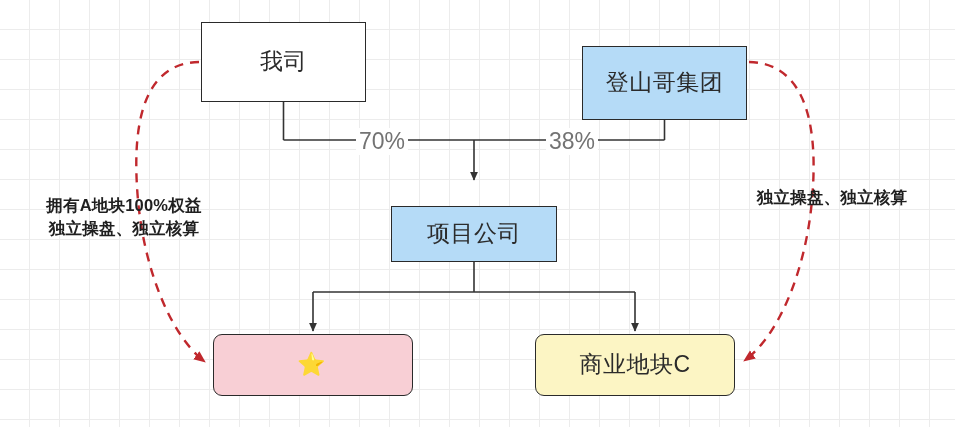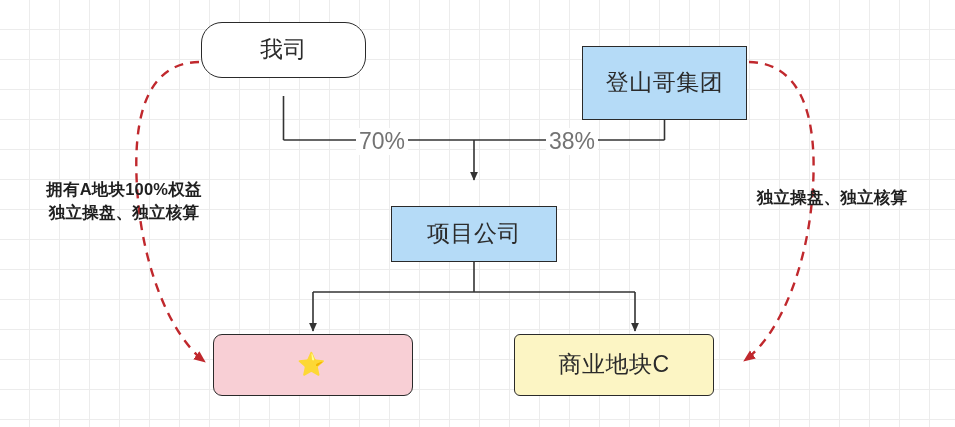--- a/index.html
+++ b/index.html
@@ -107,45 +107,45 @@
 
     <path d="M313,292 L313,331" fill="none" stroke="#333333" stroke-width="1.6" marker-end="url(#arrowDark)"></path>
 
     <path d="M635,292 L635,331" fill="none" stroke="#333333" stroke-width="1.6" marker-end="url(#arrowDark)"></path>
 
     <path d="M199,62 C150,63 130,110 138,200 C144,268 170,335 205,362" fill="none" stroke="#c0282d" stroke-width="2.4" stroke-dasharray="9,7" stroke-linecap="butt" marker-end="url(#arrowRed)"></path>
 
     <path d="M749,62 C798,63 820,110 812,200 C806,268 780,335 744,361" fill="none" stroke="#c0282d" stroke-width="2.4" stroke-dasharray="9,7" stroke-linecap="butt" marker-end="url(#arrowRed)"></path>
   </svg>
 
-  <div class="node node-rect node-white" style="left:201px; top:22px; width:165px; height:56px;border-radius:21px;">
+  <div class="node node-rect node-white" style="left:201px; top:22px; width:165px; height:80px;">
     <span>我司</span>
   </div>
 
   <div class="node node-rect node-blue" style="left:582px; top:22px; width:165px; height:74px;">
     <span>登山哥集团</span>
   </div>
 
   <div class="node node-rect node-blue" style="left:391px; top:182px; width:166px; height:56px;">
     <span>项目公司</span>
   </div>
 
   <div class="node node-round node-pink" style="left:213px; top:334px; width:200px; height:62px;">
     <span class="star">⭐</span>
   </div>
 
-  <div class="node node-round node-yellow" style="left:514px; top:334px; width:200px; height:62px;border-radius:6px;">
+  <div class="node node-round node-yellow" style="left:535px; top:334px; width:200px; height:62px;">
     <span>商业地块C</span>
   </div>
 
   <div class="edge-label" style="left:356px; top:128px;">70%</div>
 
   <div class="edge-label" style="left:546px; top:128px;">38%</div>
 
-  <div class="note" style="left:10px; top:178px; width:228px;">
+  <div class="note" style="left:10px; top:194px; width:228px;">
     <div>拥有A地块100%权益</div>
     <div>独立操盘、独立核算</div>
   </div>
 
   <div class="note" style="left:718px; top:186px; width:228px;">
     <div>独立操盘、独立核算</div>
   </div>
 
 </div>
 

